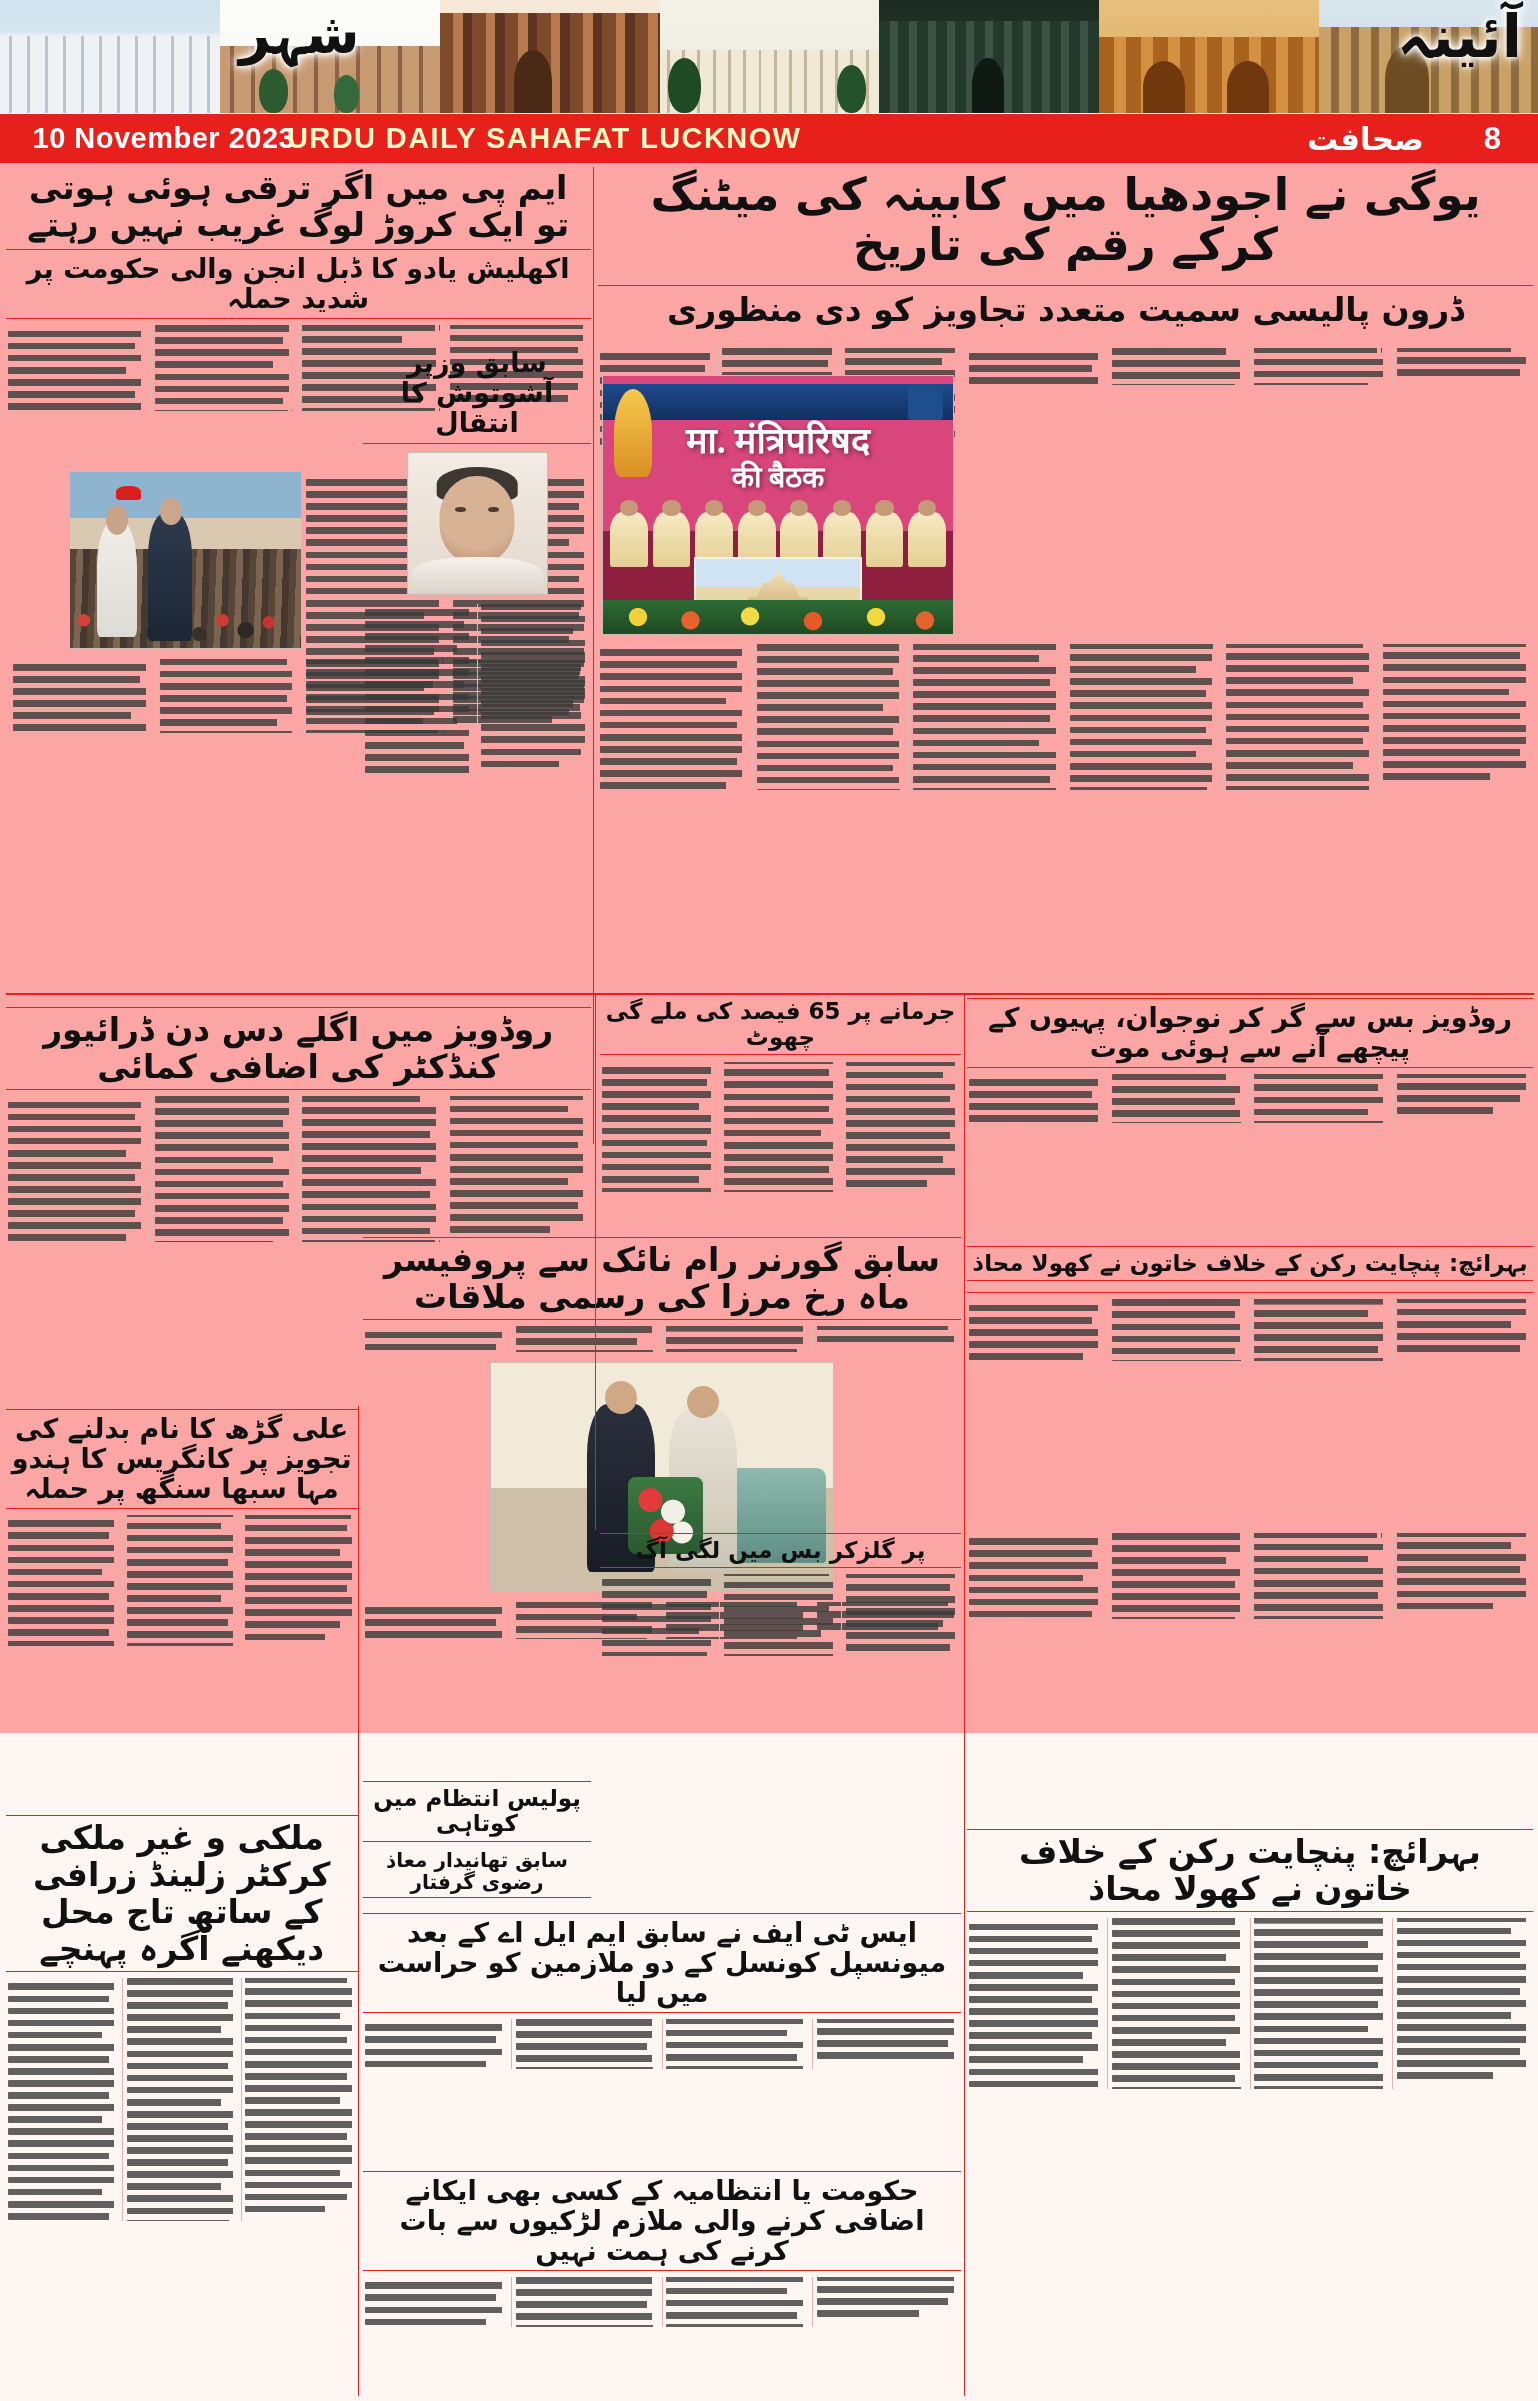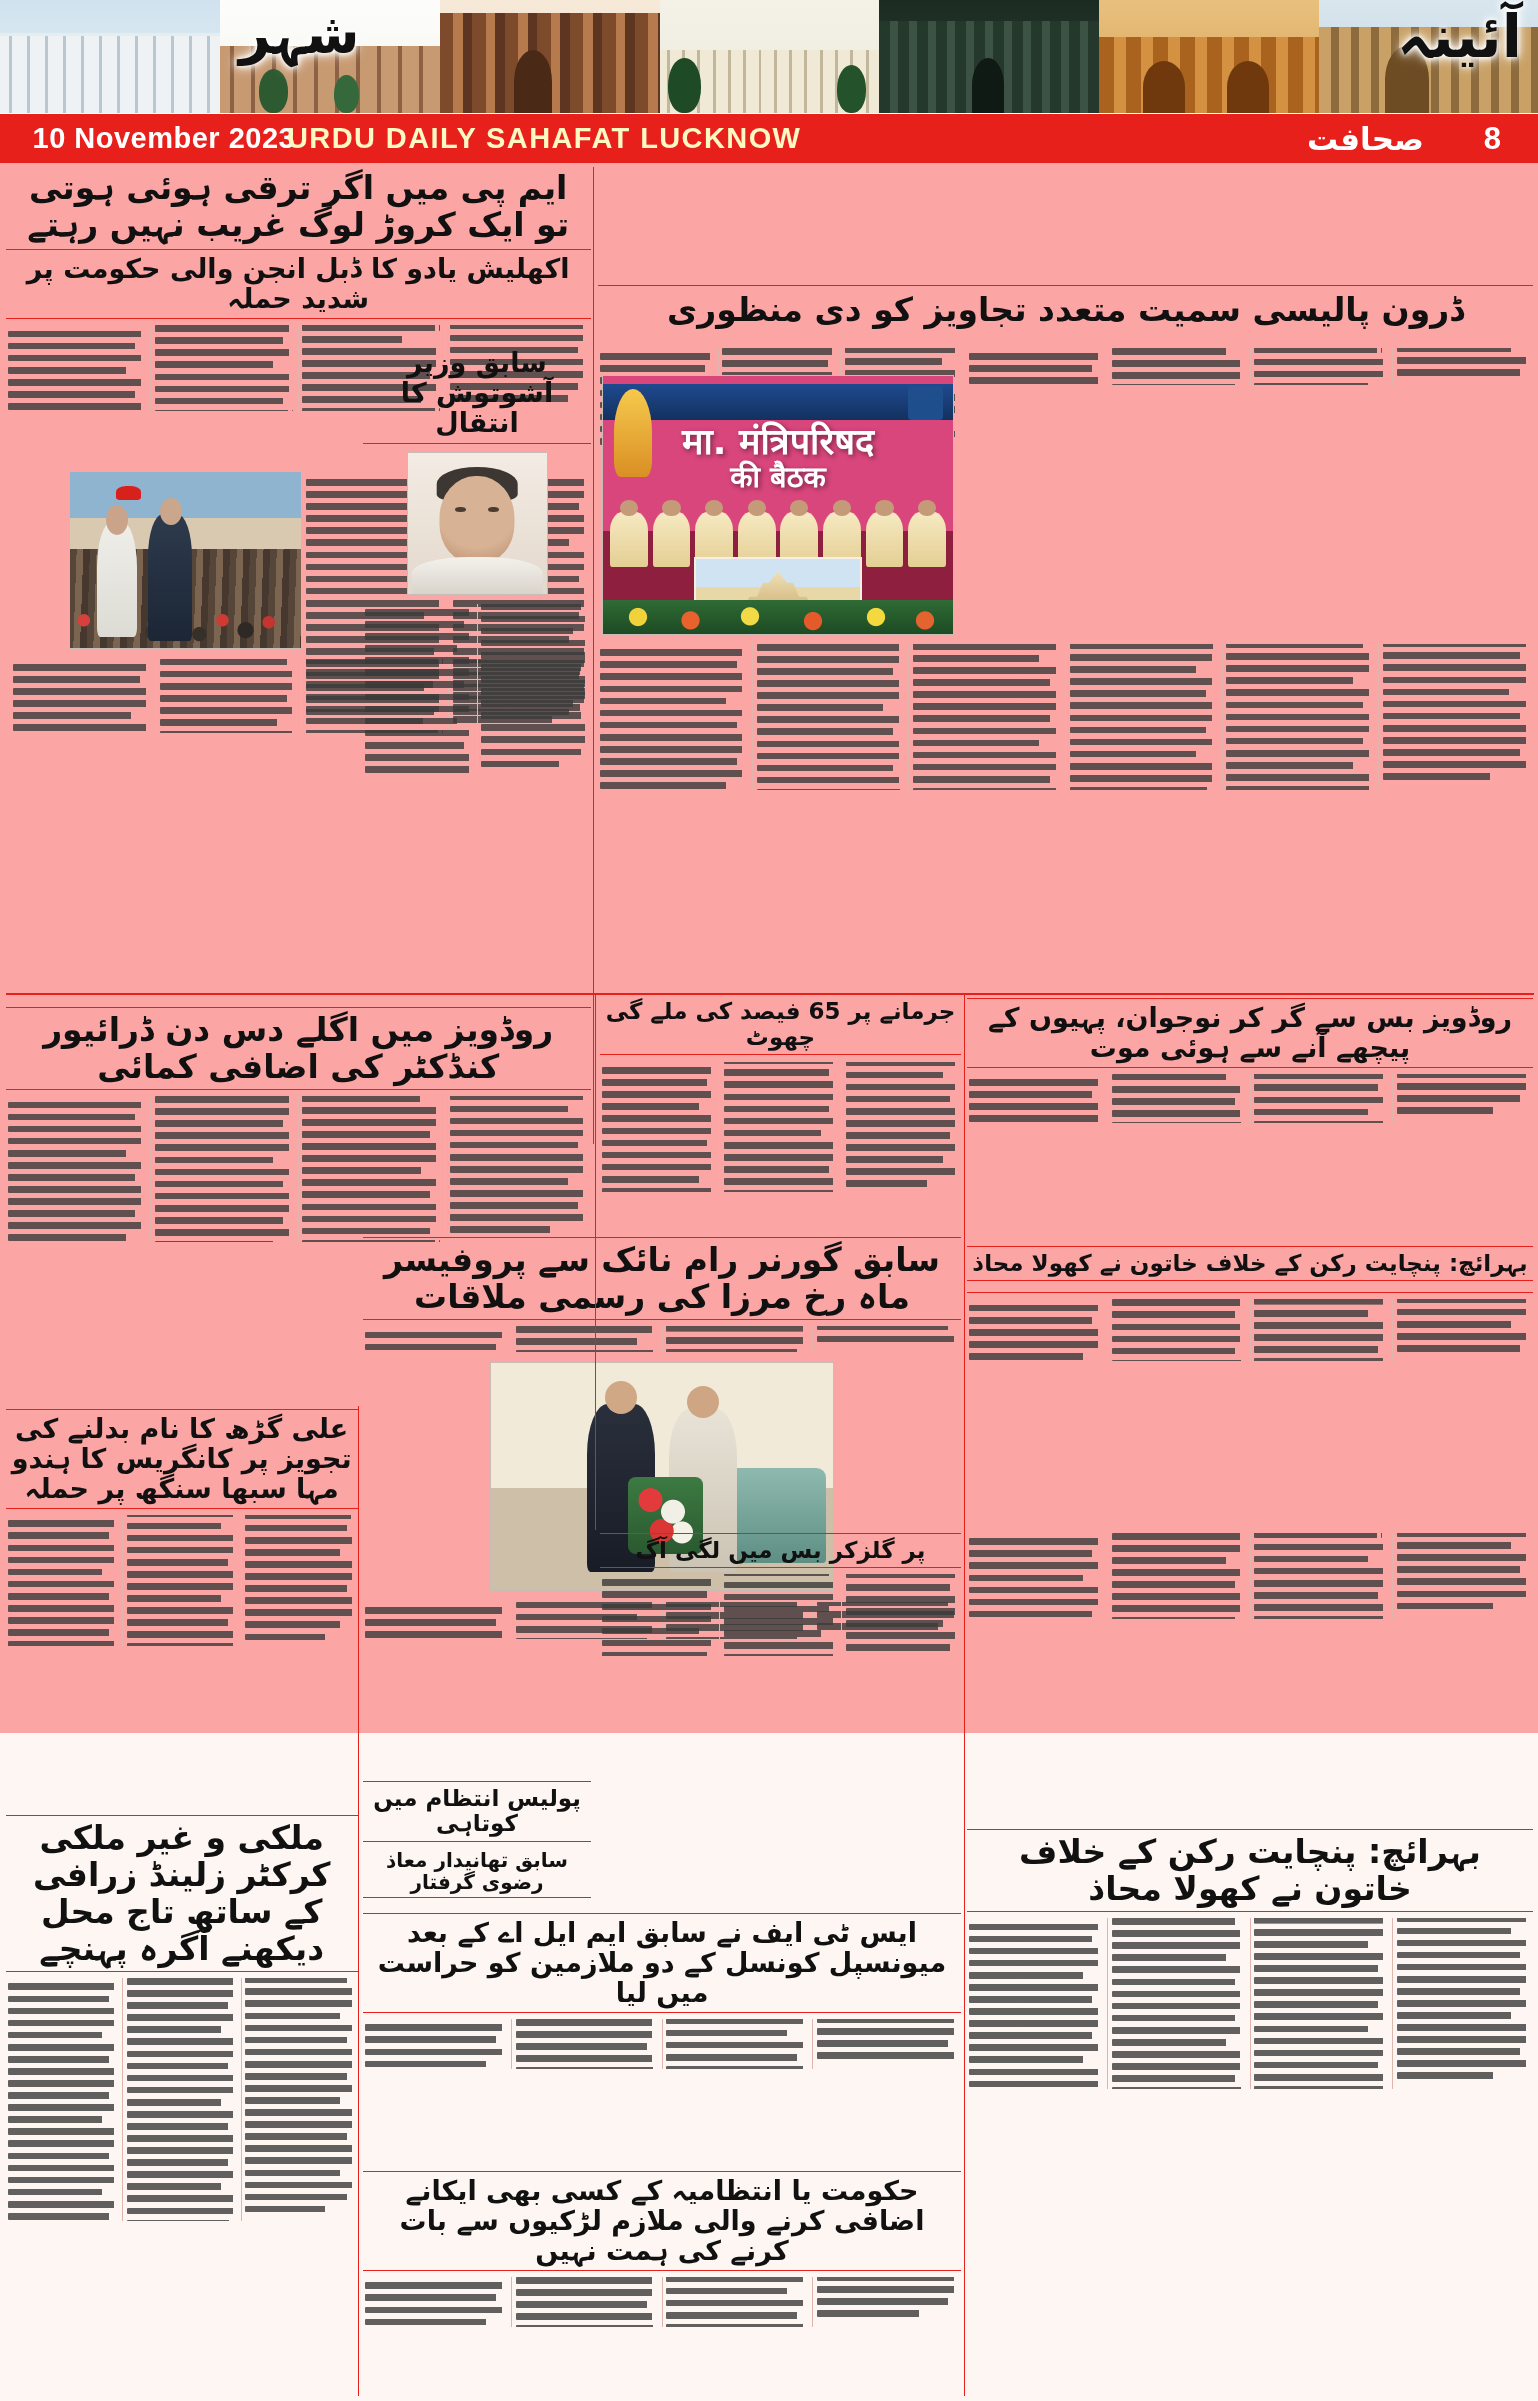--- a/index.html
+++ b/index.html
@@ -144,21 +144,21 @@
   }
   .hl-band-sub {
     border-bottom:1.9px solid #e8201c;
     padding:3.8px 2.9px;
     margin-bottom:3.8px;
   }
   .c4 { column-count:4; }
   .col-div { column-rule:1px solid #e0b5ae; }
 
   
-  .photo { position:relative; overflow:hidden; border:1px solid #c8bdb6; }
+  .photo { position:relative; overflow:hidden; border:1px solid #c8bdb6;font-family:Liberation Serif, serif; }
 
   
   .ph-rally { background:linear-gradient(#8fb4cf 0 26%, #d8c9b0 26% 46%, #6d5a4a 46% 100%); }
   .ph-rally .crowd {
     position:absolute; left:0; right:0; bottom:0; height:56%;
     background:
       radial-gradient(circle at 6% 72%, #d8413b 0 5.7px, transparent 6.7px),
       radial-gradient(circle at 16% 80%, #2f2a26 0 6.7px, transparent 7.6px),
       radial-gradient(circle at 26% 70%, #c2352f 0 5.7px, transparent 6.7px),
       radial-gradient(circle at 36% 84%, #3a332c 0 7.6px, transparent 8.6px),
@@ -501,20 +501,23 @@
         <div class="ln s2"></div>
       <div class="ln s1"></div>
         <div class="ln s1"></div>
         <div class="ln s2"></div>
         <div class="ln s4"></div>
     </div>
   </div>
 
   <div class="region" style="left:593px; top:3.8px; width:1px; height:977px; background:#e8201c;"></div>
 
+  <div class="region" style="left:598px; top:3.8px; width:935px; height:115px;">
+    <div class="hl hl-mega">یوگی نے اجودھیا میں کابینہ کی میٹنگ کرکے رقم کی تاریخ</div>
+  </div>
   <div class="region" style="left:598px; top:122px; width:935px; height:55px; border-top:1.9px solid #e8201c;">
     <div class="hl hl-xl" style="padding-top:5.7px;">ڈرون پالیسی سمیت متعدد تجاویز کو دی منظوری</div>
   </div>
 
   <div class="region" style="left:363px; top:182px; width:228px; height:449px;">
     <div class="hl hl-lg" style="border-bottom:1.9px solid #e8201c; padding-bottom:4.8px;">سابق وزیر آشوتوش کا انتقال</div>
     <div class="photo ph-portrait" style="margin:7.6px auto 5.7px auto; width:141px; height:143px;">
       <div class="hair"></div>
         <div class="face"></div>
       <div class="eyeL"></div>

